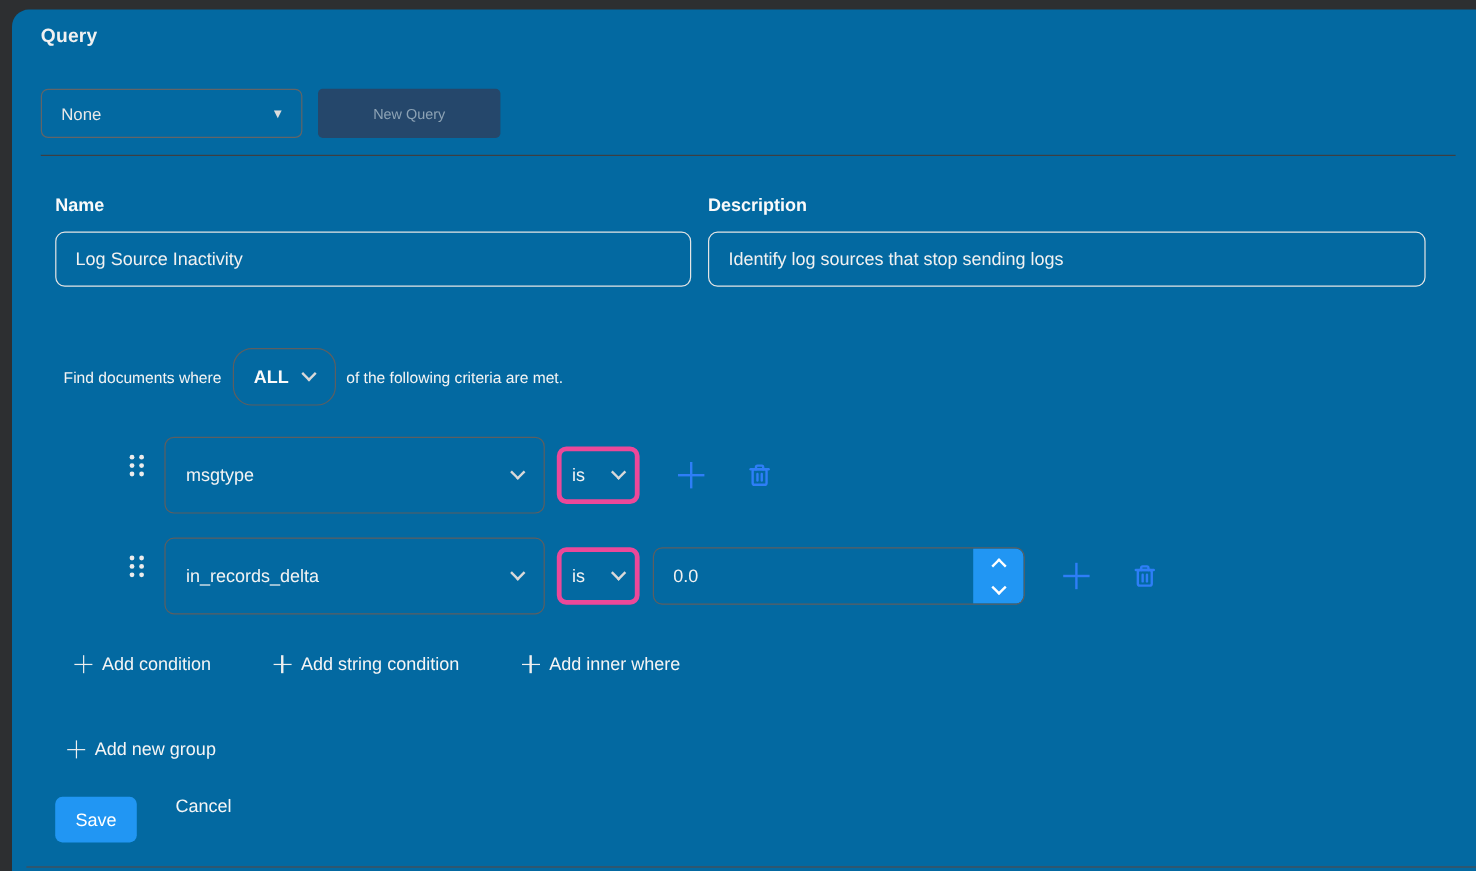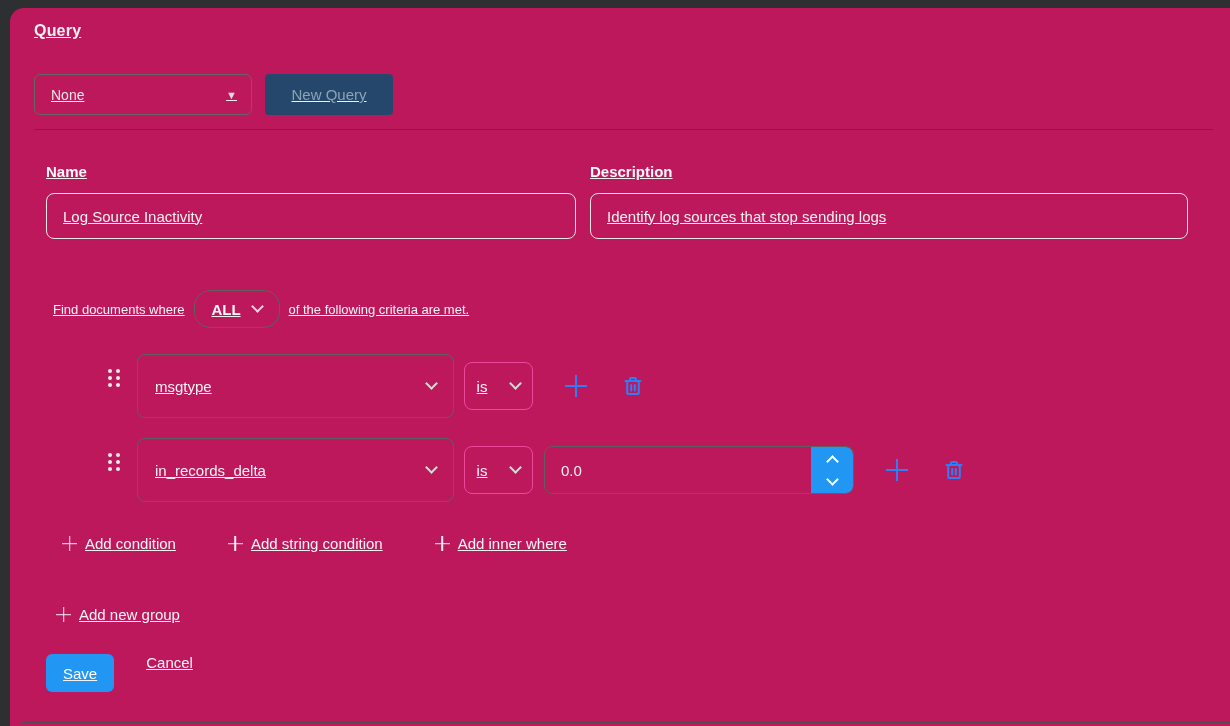--- a/index.html
+++ b/index.html
@@ -5,66 +5,65 @@
   * { margin:0; padding:0; box-sizing:border-box; }
   html,body { width:1230px; height:726px; overflow:hidden; }
   body {
     background:#2d2f31;
     font-family:"Liberation Sans", sans-serif;
     color:#f1f1f1;
     position:relative;
   }
   .panel {
     position:absolute; left:10px; top:8px; right:0; bottom:0;
-    background:#be185d;
+    background:#0369a1;
     border-radius:14px 0 0 0;
     padding:14px 0 0 24px;
-    text-decoration:underline;
   }
   .bottom-divider {
     position:absolute; left:12px; right:0; bottom:3px;
     height:1px; background:#4b4d50;
   }
   .page-title { font-size:16px; font-weight:700; letter-spacing:.2px; }
 
   
   .selector-row { margin-top:34px; display:flex; align-items:center; }
   .select-box {
     display:flex; align-items:center; justify-content:space-between;
     border:1px solid #636567; border-radius:6px;
     background:transparent; color:#e8e8e8;
     height:41px; width:218px; padding:0 14px 0 16px;
     font-size:14px; cursor:pointer;gap:32px;
   }
   .tri { font-size:11px; color:#dcdcdc; }
   .new-query-btn {
-    margin-left:13px; height:41px; width:128px;
+    margin-left:13px; height:41px; width:152px;
     background:#25476b; color:#8da3b5;
-    border:none; border-radius:4px; font-size:15px;
+    border:none; border-radius:4px; font-size:12px;
     font-family:"Liberation Sans", sans-serif; cursor:pointer;
   }
   .top-divider { margin-top:14px; margin-right:17px; height:1px; background:#3d3f42; }
 
   
   .fields-row { margin-top:33px; margin-left:12px; margin-right:42px; display:flex; gap:14px; }
   .field-col { display:flex; flex-direction:column; gap:13px; }
   .field-col.name { width:530px; }
   .field-col.desc { flex:1; }
   .field-label { font-size:15px; font-weight:600; color:#fafafa; }
   .text-input {
     height:46px; border:1px solid #e5e5e5; border-radius:8px;
     background:transparent; color:#f1f1f1; font-size:15px;
     padding:0 16px; width:100%; outline:none;
     font-family:"Liberation Sans", sans-serif;
   }
 
   
   .criteria-line { margin-top:51px; margin-left:19px; display:flex; align-items:center; font-size:13px; color:#f3f3f3; }
   .match-select {
-    margin:0 9px; height:38px; width:86px;
+    margin:0 9px; height:48px; width:86px;
     display:flex; align-items:center; justify-content:center; gap:12px;
     border:1px solid #5d5f61; border-radius:16px; cursor:pointer;
     font-size:15px; font-weight:600; color:#fafafa;
   }
   .chev {
     width:9px; height:9px;
     border-right:2px solid #d9d9d9; border-bottom:2px solid #d9d9d9;
     transform:rotate(45deg); margin-top:-5px; flex:none;
   }
 
@@ -78,21 +77,21 @@
   .drag-handle i { width:4px; height:4px; border-radius:50%; background:#ececec; }
   .field-select {
     margin-left:17px; width:317px; height:64px;
     display:flex; align-items:center; justify-content:space-between;
     border:1px solid #5d5f61; border-radius:8px; padding:0 17px;
     font-size:15px; color:#f3f3f3; cursor:pointer;
   }
   .op-select {
     margin-left:10px; width:69px; height:48px;
     display:flex; align-items:center; justify-content:center; gap:24px;
-    border:1px solid #ec4899; border-radius:8px;
+    border:4px solid #ec4899; border-radius:8px;
     font-size:15px; color:#f3f3f3; cursor:pointer;
   }
   .num-wrap {
     margin-left:11px; width:310px; height:48px; position:relative;
     border:1px solid #5d5f61; border-radius:8px; overflow:hidden;
   }
   .num-input {
     width:100%; height:100%; background:transparent; border:none; outline:none;
     color:#f1f1f1; font-size:15px; padding:0 58px 0 16px;
     font-family:"Liberation Sans", sans-serif;

